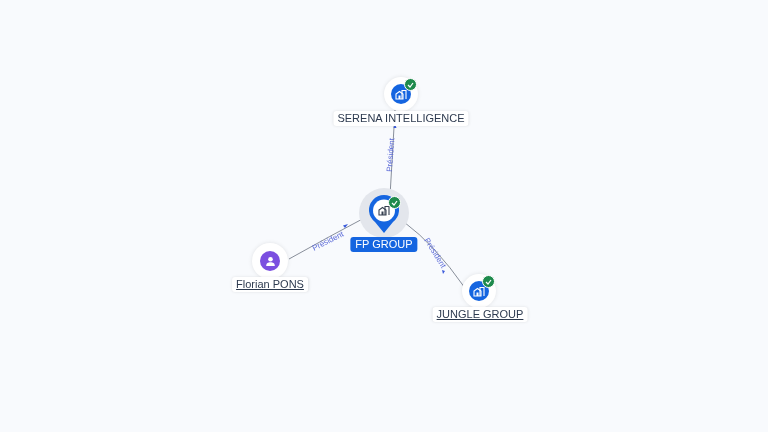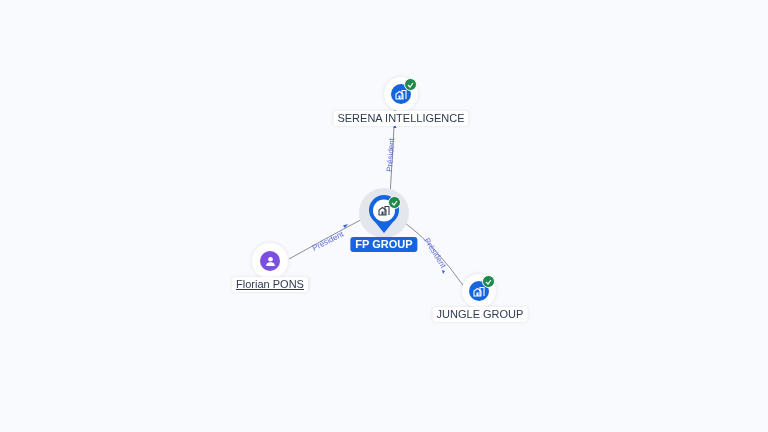--- a/index.html
+++ b/index.html
@@ -74,21 +74,20 @@
       border-radius: 3px;
       box-shadow: 0 0 3px rgba(0,0,0,0.10);
       transform: translateX(-50%);
       line-height: 11px;
     }
     .label.primary {
       background: #1565e0;
       color: #ffffff;
       box-shadow: none;
       padding: 2px 5px;
-      font-weight: bold;
     }
     .pin-outer {
       position: absolute;
       width: 50px; height: 50px;
       border-radius: 50%;
       background: #e3e6ec;
     }
     .pin {
       position: absolute;
     }
@@ -174,15 +173,15 @@
         <path d="M7,10 V1.5 H11 V10" fill="none" stroke="#ffffff" stroke-width="1.1"></path>
         <rect x="3.5" y="6.5" width="2" height="3.5" fill="#ffffff"></rect>
       </svg>
     </div>
     <div class="check" style="left:20px; top:1px;">
       <svg width="7" height="6" viewBox="0 0 7 6">
           <path d="M1,3 L3,5 L6,1" stroke="#fff" stroke-width="1.2" fill="none"></path>
         </svg>
     </div>
   </div>
-  <div class="label" style="left:480px; top:307px;">JUNGLE GROUP</div>
+  <div class="label" style="left:480px; top:307px;text-decoration:underline;">JUNGLE GROUP</div>
 
 </div>
 
 </body></html>

